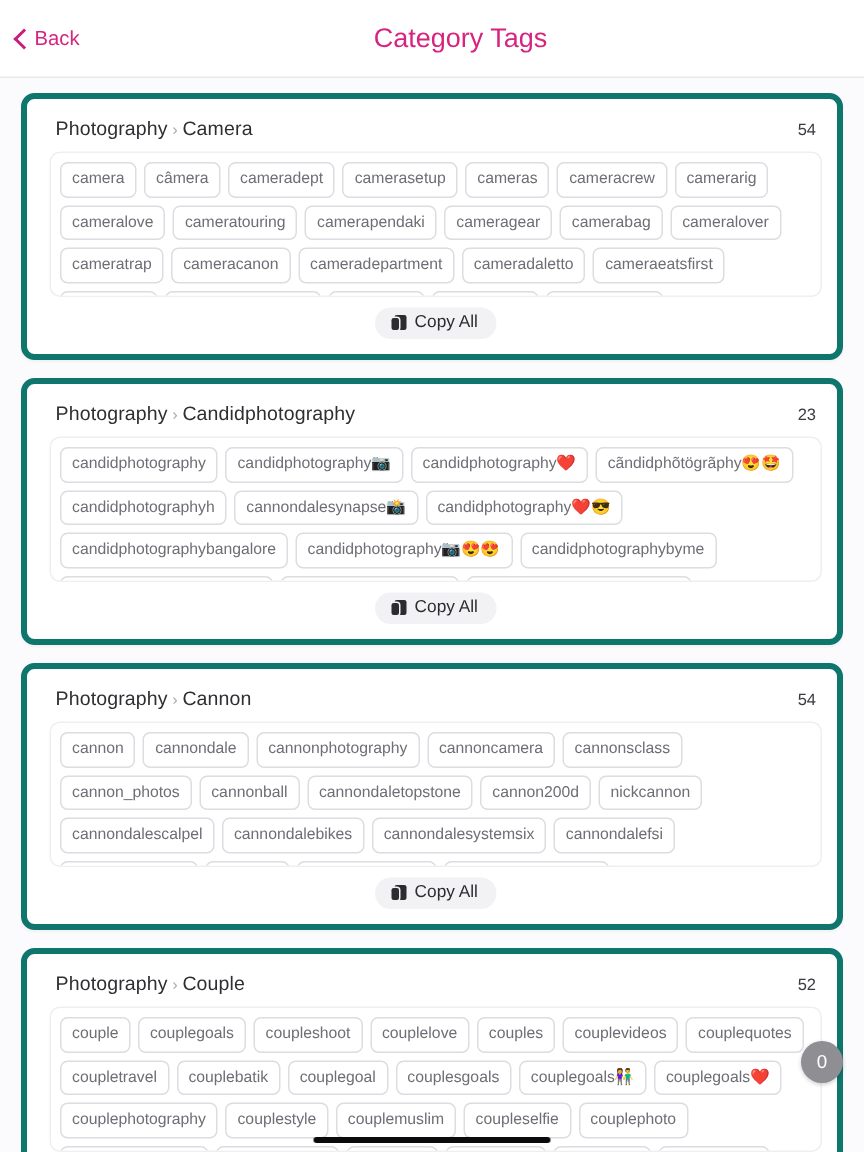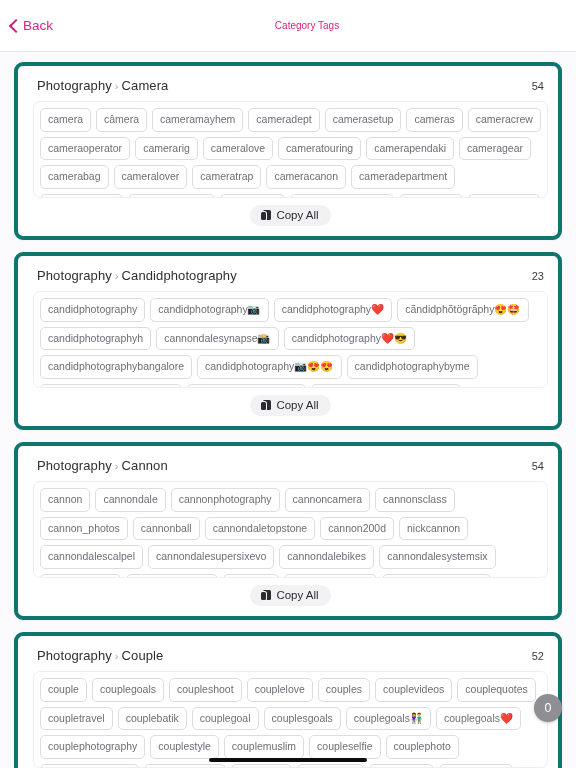--- a/index.html
+++ b/index.html
@@ -31,21 +31,21 @@
   .chev { display:block; width: 11px; height: 11px; position: relative; }
   .chev::before {
     content:""; position:absolute; left:3px; top:1px;
     width: 8px; height: 8px;
     border-left: 2px solid #c81e7b; border-bottom: 2px solid #c81e7b;
     transform: rotate(45deg);
   }
   .nav-title {
     position: absolute; left: 0; right: 0; top: 0; bottom: 0;
     display: flex; align-items: center; justify-content: center;
-    color: #d6247f; font-size: 10px; pointer-events: none; margin-left: 38px;
+    color: #d6247f; font-size: 18px; pointer-events: none; margin-left: 38px;
   }
 
   
   .scroll {
     position: absolute; top: 52px; left: 0; right: 0; bottom: 0;
     overflow-y: auto; overflow-x: hidden;
     background: #fbfbfd;
     padding: 10px 14px 0 14px;
   }
 
@@ -140,26 +140,24 @@
   <div class="scroll" id="scroll">
       <div class="card">
         <div class="card-head">
           <div class="crumb"><span>Photography</span><span class="sep">›</span><span>Camera</span></div>
           <div class="count">54</div>
         </div>
         <div class="tagbox">
           <div class="tags">
             <span class="tag">camera</span>
             <span class="tag">câmera</span>
-            <span class="tag">cameramayhem</span>
             <span class="tag">cameradept</span>
             <span class="tag">camerasetup</span>
             <span class="tag">cameras</span>
             <span class="tag">cameracrew</span>
-            <span class="tag">cameraoperator</span>
             <span class="tag">camerarig</span>
             <span class="tag">cameralove</span>
             <span class="tag">cameratouring</span>
             <span class="tag">camerapendaki</span>
             <span class="tag">cameragear</span>
             <span class="tag">camerabag</span>
             <span class="tag">cameralover</span>
             <span class="tag">cameratrap</span>
             <span class="tag">cameracanon</span>
             <span class="tag">cameradepartment</span>
@@ -219,21 +217,20 @@
             <span class="tag">cannondale</span>
             <span class="tag">cannonphotography</span>
             <span class="tag">cannoncamera</span>
             <span class="tag">cannonsclass</span>
             <span class="tag">cannon_photos</span>
             <span class="tag">cannonball</span>
             <span class="tag">cannondaletopstone</span>
             <span class="tag">cannon200d</span>
             <span class="tag">nickcannon</span>
             <span class="tag">cannondalescalpel</span>
-            <span class="tag">cannondalesupersixevo</span>
             <span class="tag">cannondalebikes</span>
             <span class="tag">cannondalesystemsix</span>
             <span class="tag">cannondalefsi</span>
             <span class="tag">cannondaleslate</span>
             <span class="tag">cannons</span>
             <span class="tag">cannondaletrack</span>
             <span class="tag">cannondalesynapse</span>
           </div>
         </div>
         <div class="copy-wrap">

